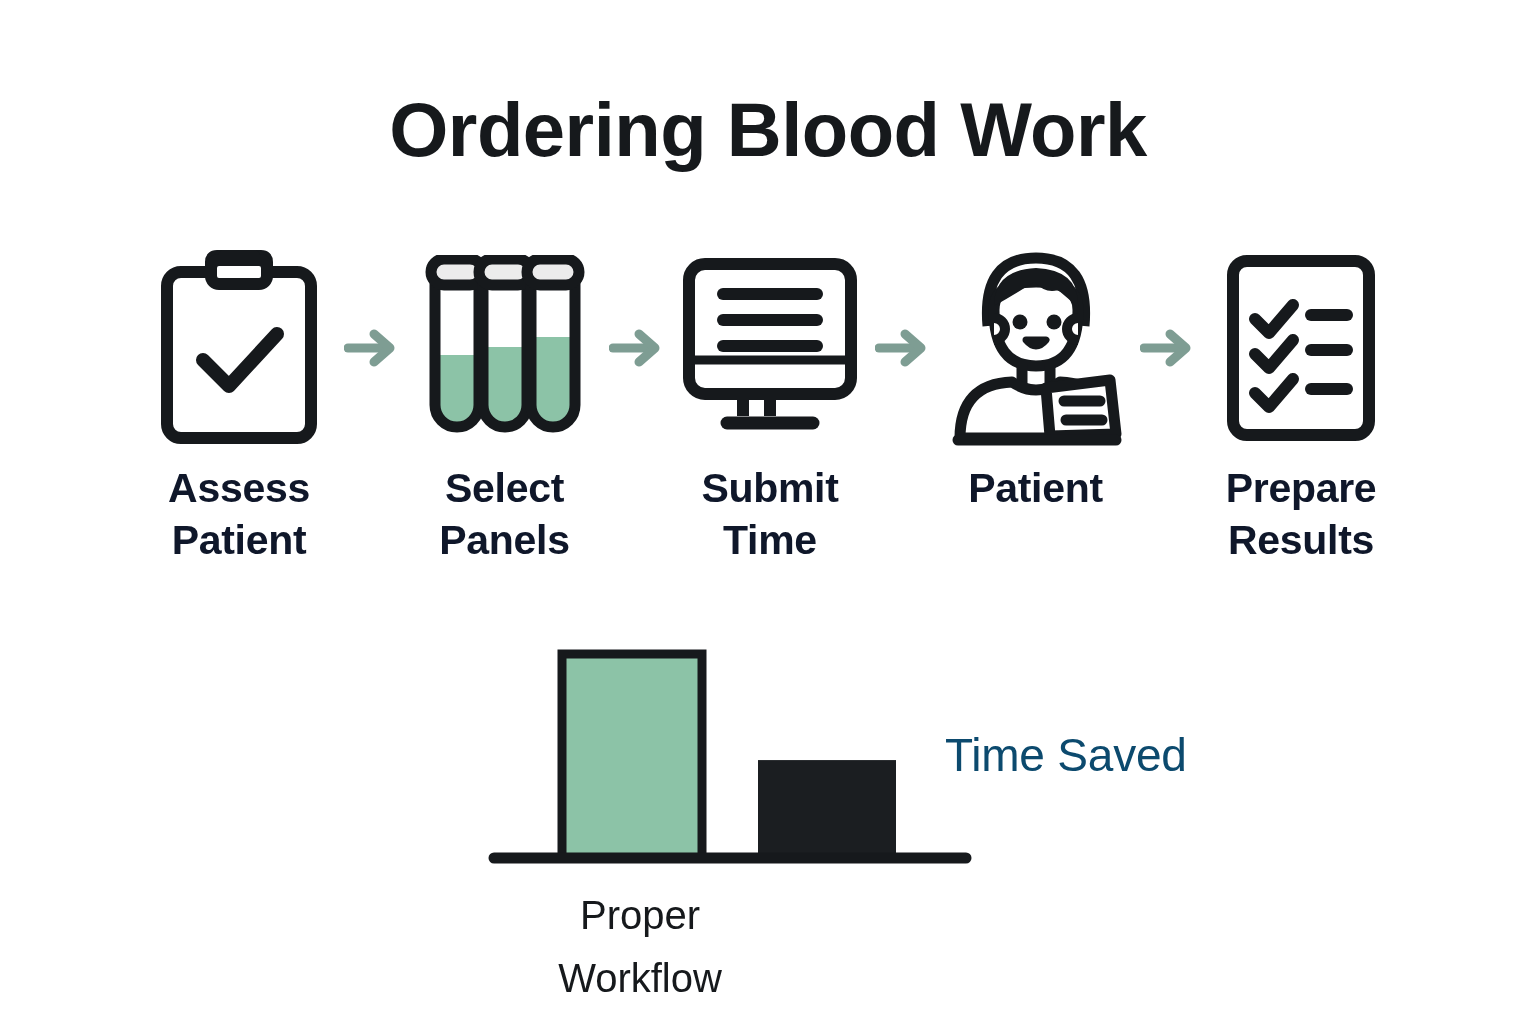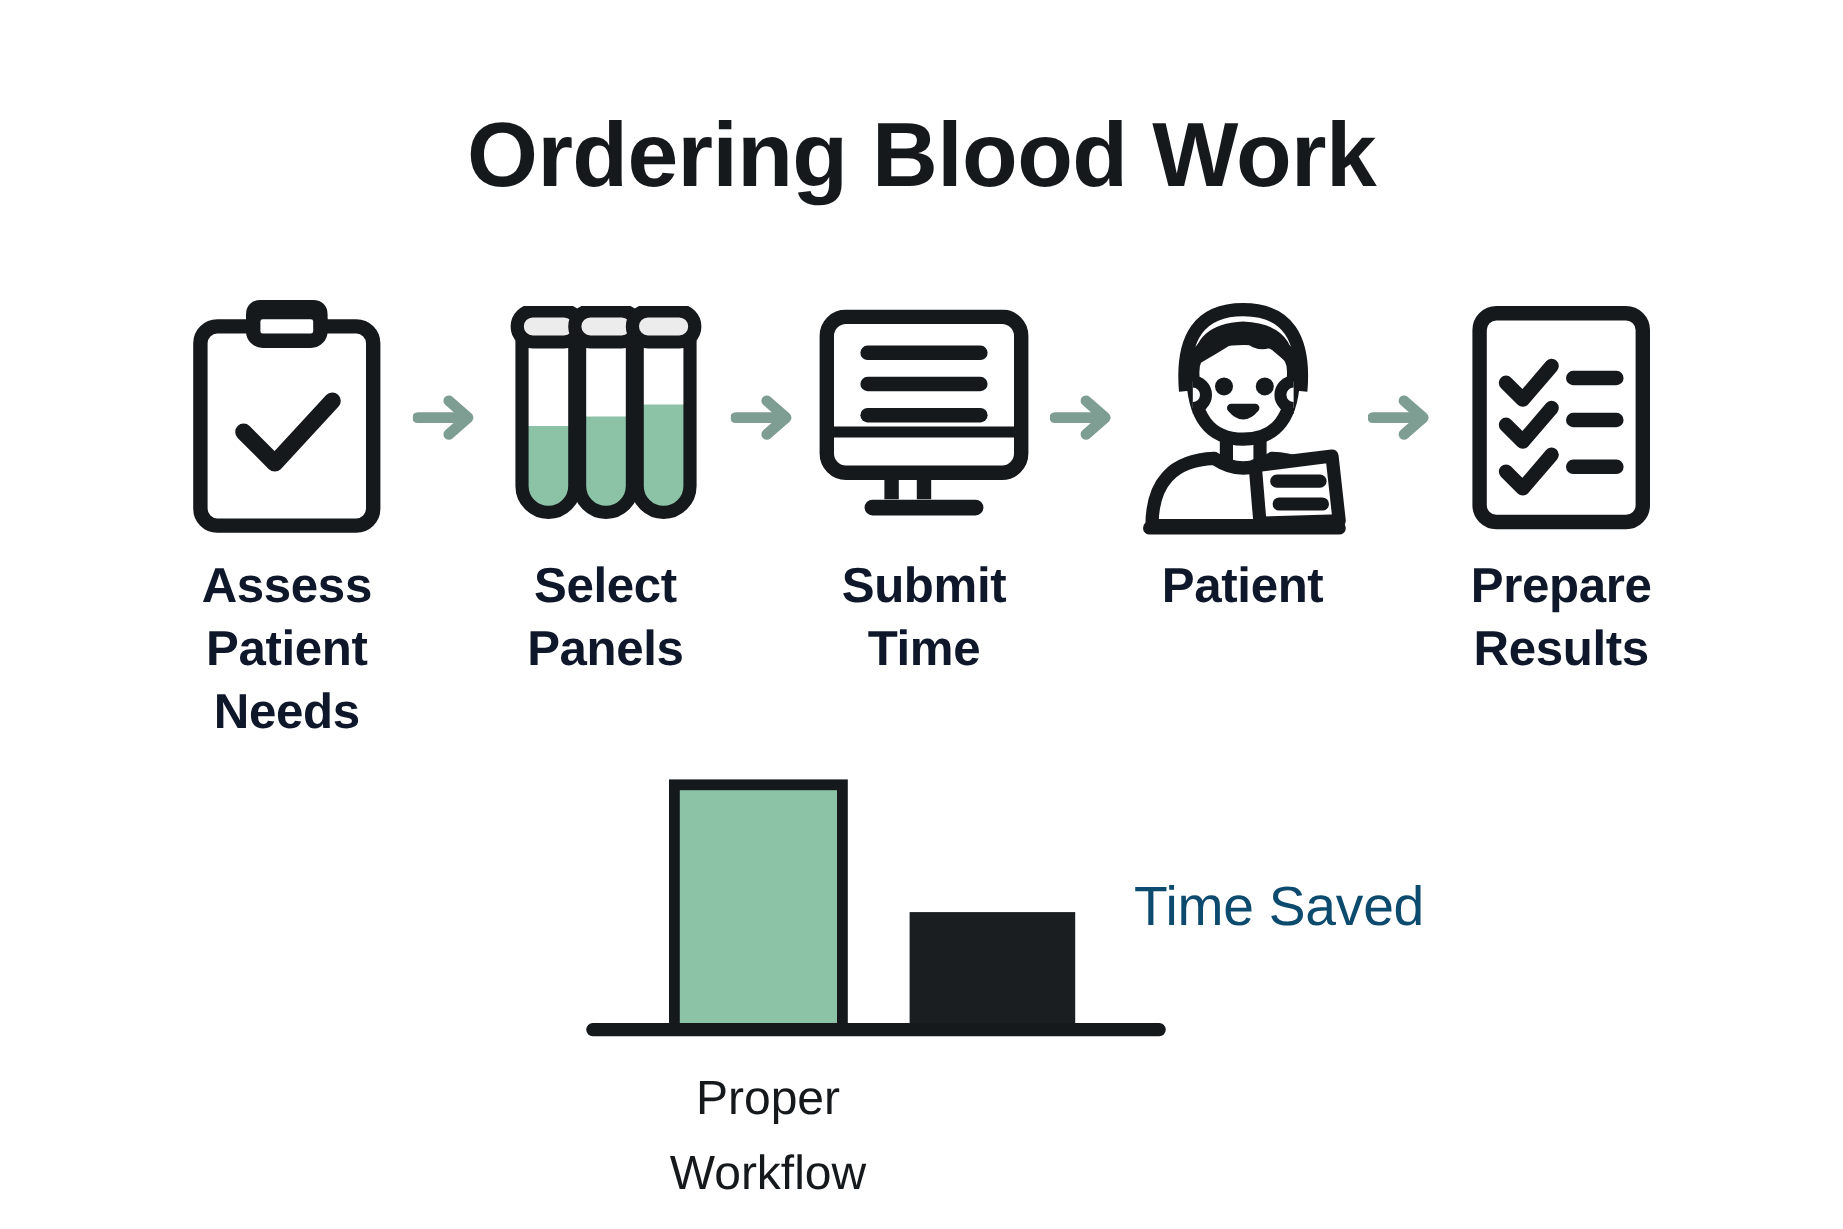--- a/index.html
+++ b/index.html
@@ -257,21 +257,20 @@
         <path d="M86 136 H122" stroke="#16191c" stroke-width="12" stroke-linecap="round"></path>
       </svg>
     </div>
 
   </div>
 
   <div id="labels">
     <div class="label-cell">
       <span>Assess</span>
       <span>Patient</span>
-      <span>Needs</span>
     </div>
     <div class="label-spacer"></div>
     <div class="label-cell">
       <span>Select</span>
       <span>Panels</span>
     </div>
     <div class="label-spacer"></div>
     <div class="label-cell">
       <span>Submit</span>
       <span>Time</span>

